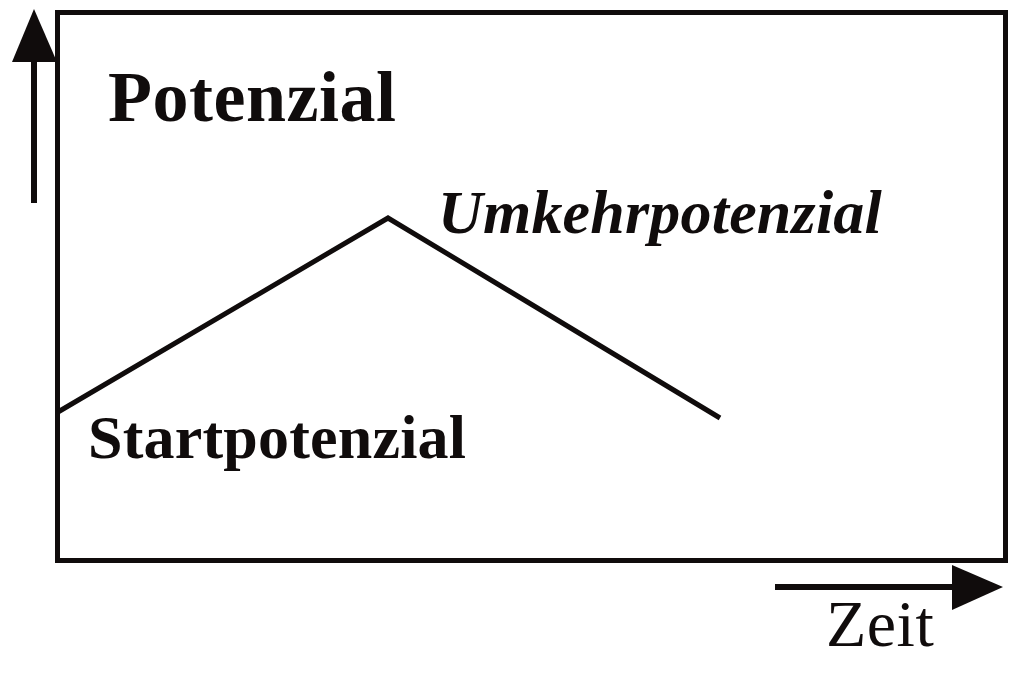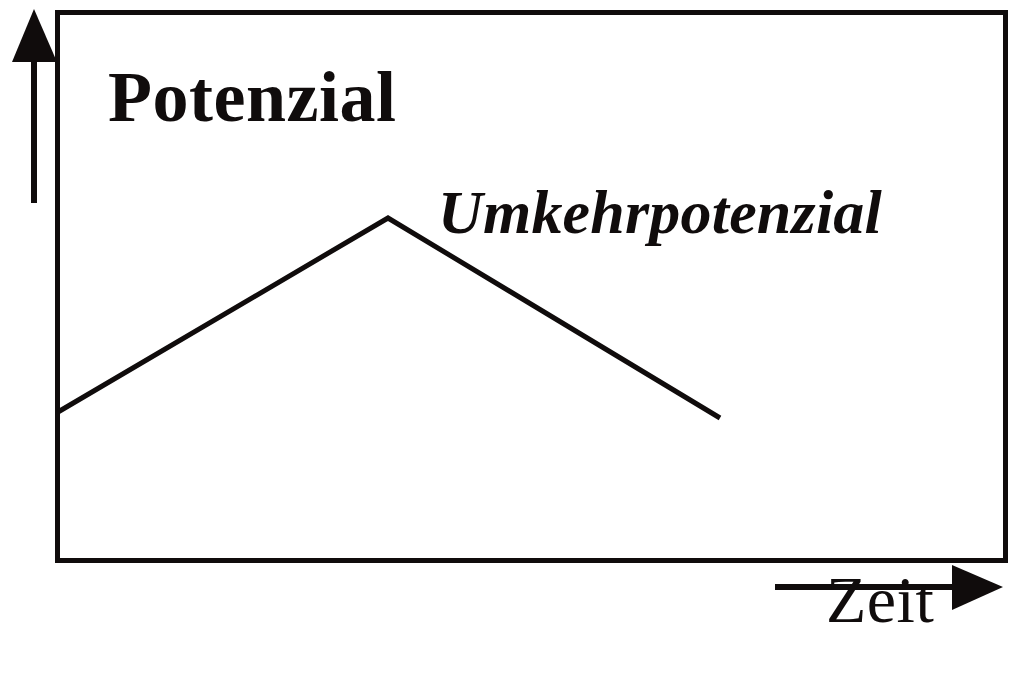--- a/index.html
+++ b/index.html
@@ -50,21 +50,21 @@
     font-style: italic;
   }
   #label-startpotenzial {
     left: 88px;
     top: 406px;
     font-size: 62px;
     letter-spacing: 0.2px;
   }
   #label-zeit {
     left: 826px;
-    top: 567px;
+    top: 591px;
     font-size: 66px;
     font-weight: normal;
     letter-spacing: 0.5px;
   }
 </style>
 </head>
 <body>
 
 <div id="stage">
 
@@ -82,16 +82,17 @@
       <polygon points="1003,587 952,610 952,565" fill="#100c0c"></polygon>
     </g>
 
     <polyline points="58,412 388,218 720,418" fill="none" stroke="#100c0c" stroke-width="5" stroke-linejoin="miter" stroke-linecap="butt"></polyline>
   </svg>
 
   <div class="label label-bold" id="label-potenzial">Potenzial</div>
 
   <div class="label label-bold" id="label-umkehrpotenzial">Umkehrpotenzial</div>
 
+  <div class="label label-bold" id="label-startpotenzial">Startpotenzial</div>
 
   <div class="label" id="label-zeit">Zeit</div>
 
 </div>
 
 </body></html>

